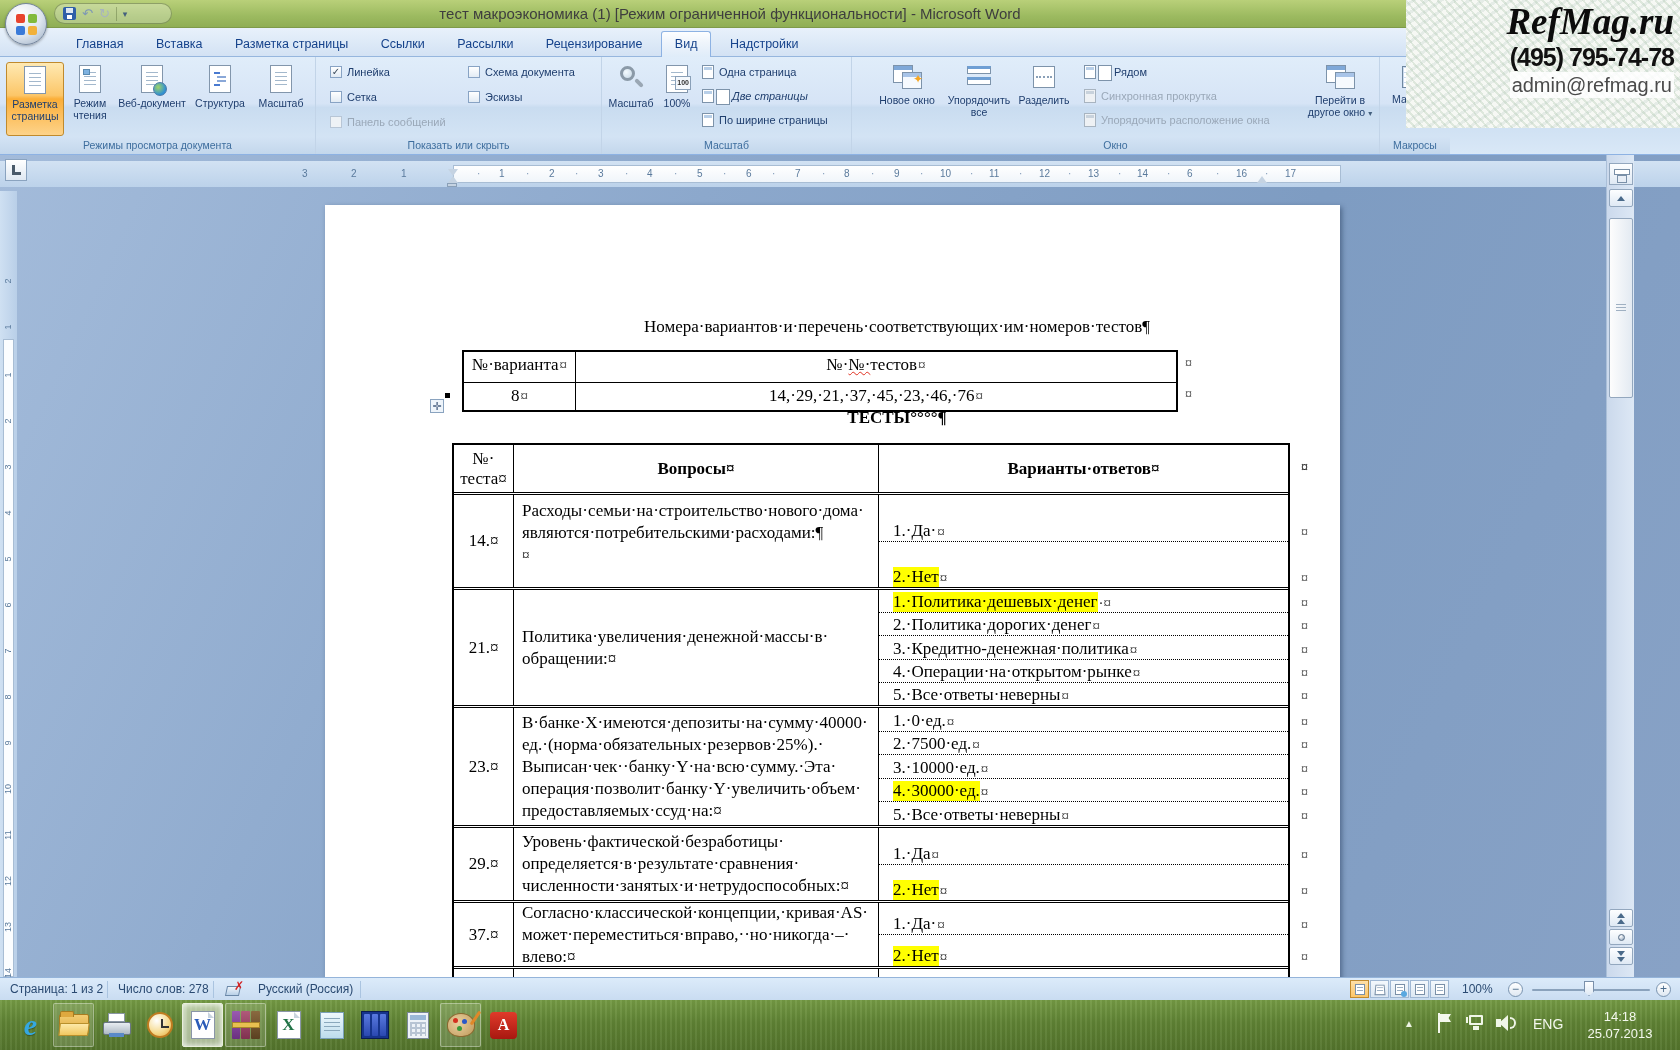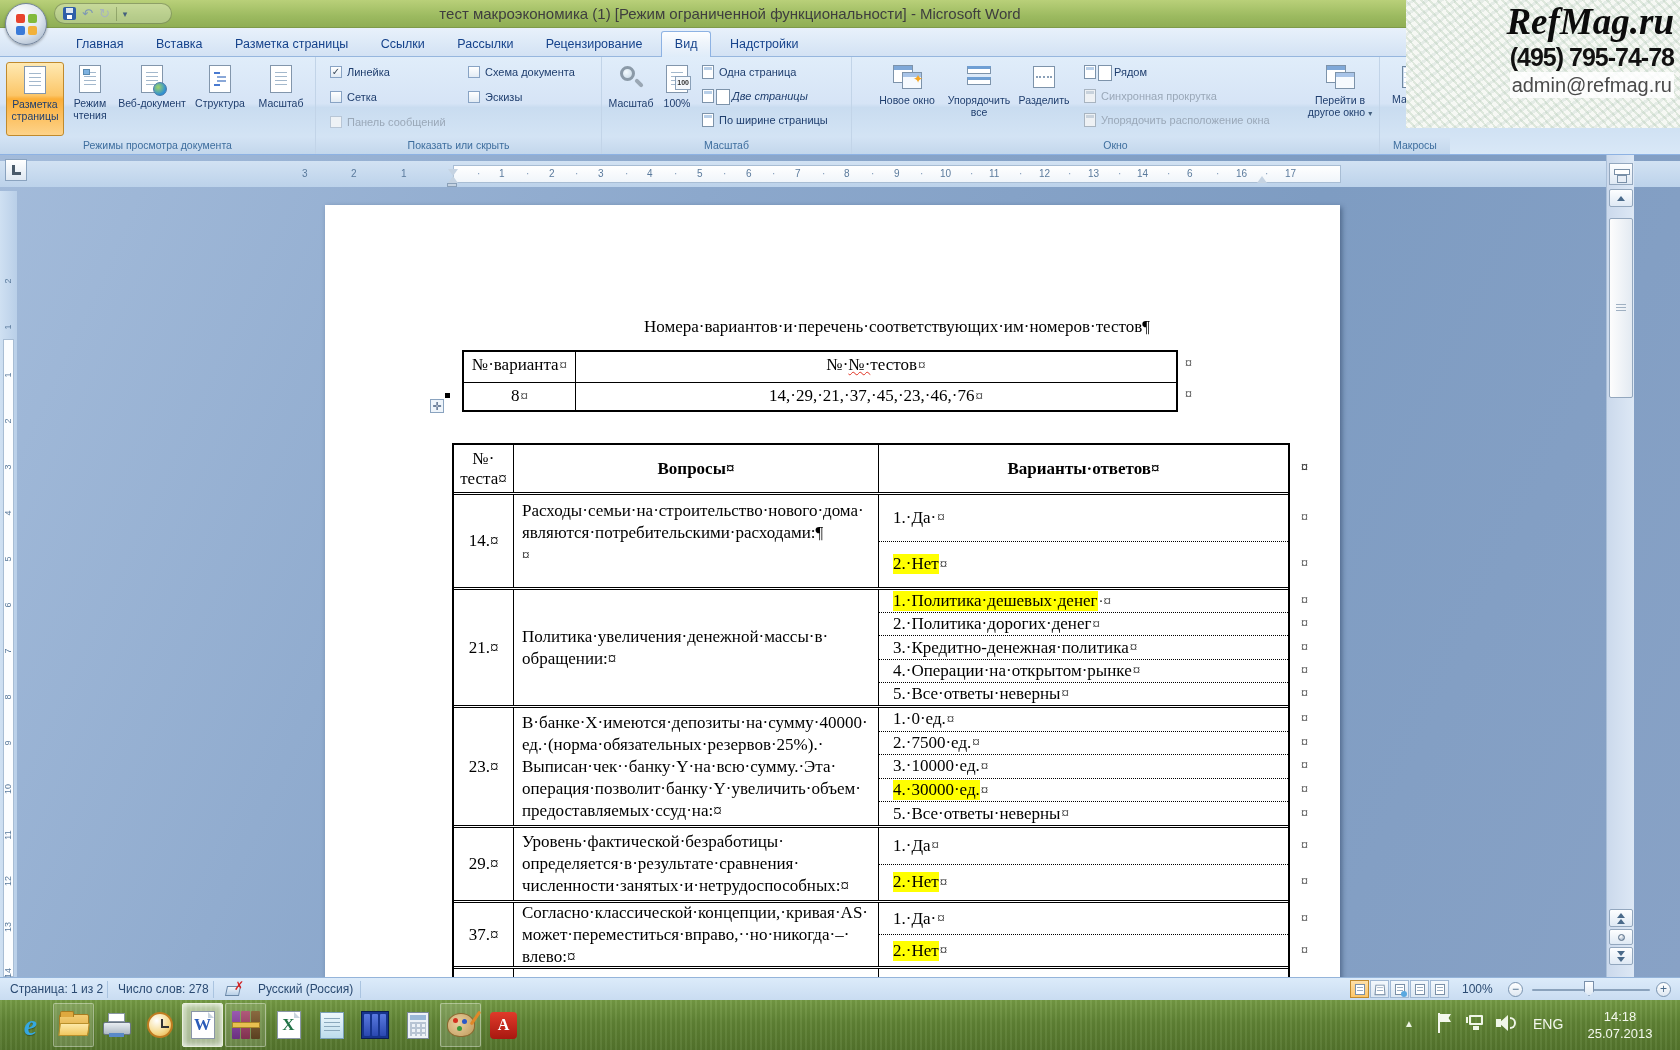--- a/index.html
+++ b/index.html
@@ -128,21 +128,21 @@
   .t2 { position:absolute; left:127px; top:238px; width:838px; border:2px solid #000; }
   .t2row { display:flex; }
   .t2row + .t2row { border-top:3px double #000; }
   .c-num { width:60px; border-right:1px solid #000; display:flex; align-items:center; justify-content:center; font-size:17px; }
   .c-q { width:365px; border-right:1px solid #000; padding:2px 8px; font-size:17px; line-height:22px;
     display:flex; flex-direction:column; justify-content:center; }
   .c-q.top { justify-content:flex-start; padding-top:5px; }
   .c-a { flex:1; display:flex; flex-direction:column; position:relative; }
   .hdr .c-num { font-size:17px; line-height:20px; text-align:center; }
   .hdr .c-q, .hdr .c-a { align-items:center; justify-content:center; font-weight:bold; font-size:17px; }
-  .ans { flex:1; position:relative; display:flex; align-items:center; padding-left:14px; font-size:17px; white-space:nowrap; overflow:visible; }
+  .ans { flex:1; position:relative; display:flex; align-items:flex-end; padding-left:14px; font-size:17px; white-space:nowrap; overflow:visible; }
   .ans + .ans { border-top:1px dotted #000; }
   .hl { background:#ffff00; }
   .amark { font-size:15px; color:#222; margin-left:1px; }
   .outmark { position:absolute; right:-20px; font-size:14px; color:#333; }
   .t1 .outmark { right:-16px; top:4px; }
   .rowh47 { height:47px; } .rowh95 { height:95px; } .rowh118 { height:118px; } .rowh120 { height:120px; }
   .rowh75 { height:75px; } .rowh66 { height:66px; } .rowh12 { height:12px; }
   .qmark2 { font-size:15px; }
 
   
@@ -502,20 +502,21 @@
           <div class="c2"><span>№·</span><span class="wavy">№·</span><span>тестов</span><span class="amark">¤</span></div>
           <span class="outmark">¤</span>
         </div>
         <div class="t1row" style="position:relative;height:28px;">
           <div class="c1"><span>8</span><span class="amark">¤</span></div>
           <div class="c2"><span>14,·29,·21,·37,·45,·23,·46,·76</span><span class="amark">¤</span></div>
           <span class="outmark">¤</span>
         </div>
       </div>
 
+      <div class="heading">ТЕСТЫ°°°°¶</div>
       <div class="sqmark"></div>
       <div class="movehandle">✛</div>
 
       <div class="t2">
 
         <div class="t2row hdr rowh47">
           <div class="c-num" style="flex-direction:column;">
             <span>№·</span>
               <span>теста¤</span>
           </div>

